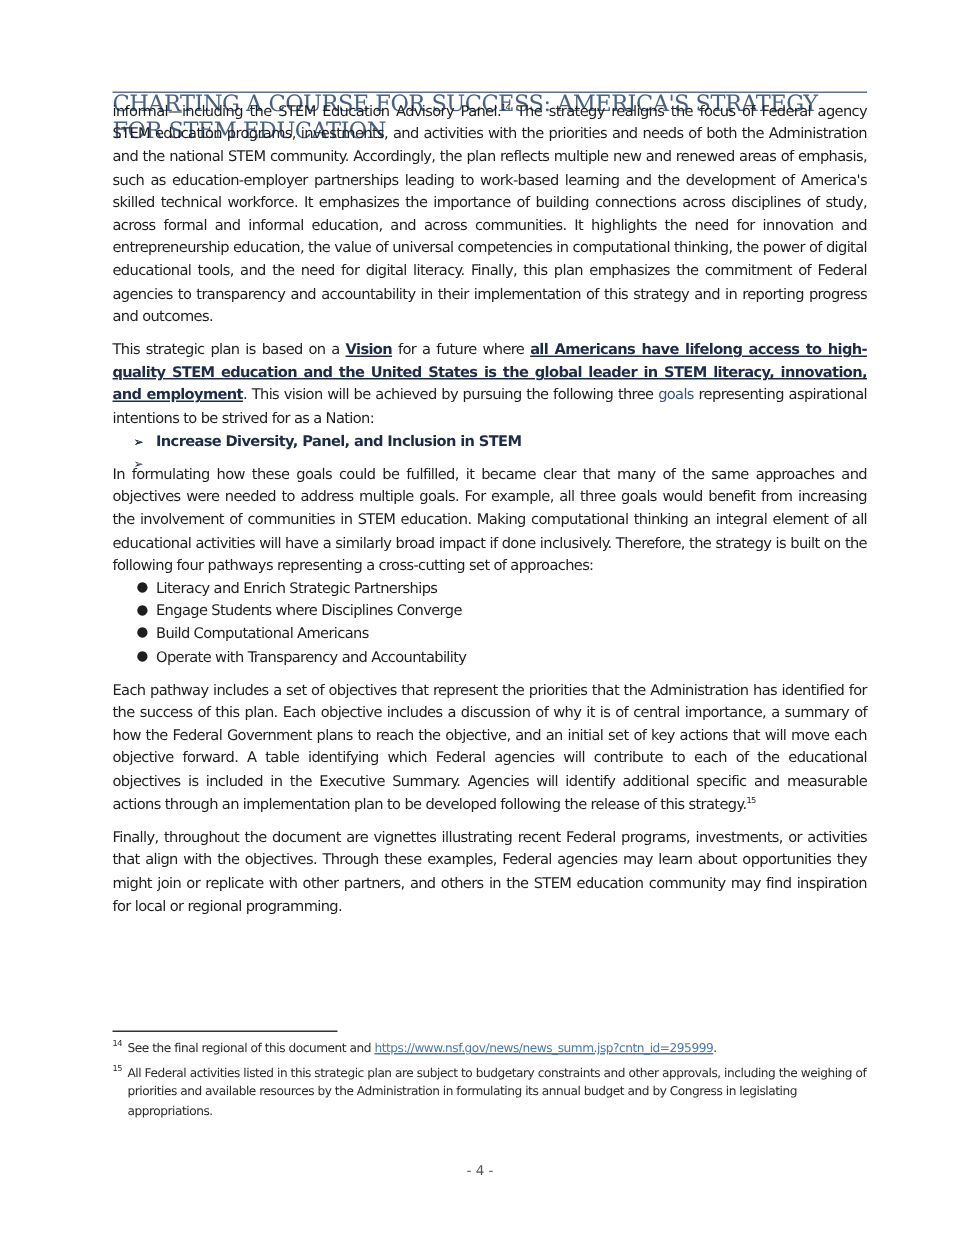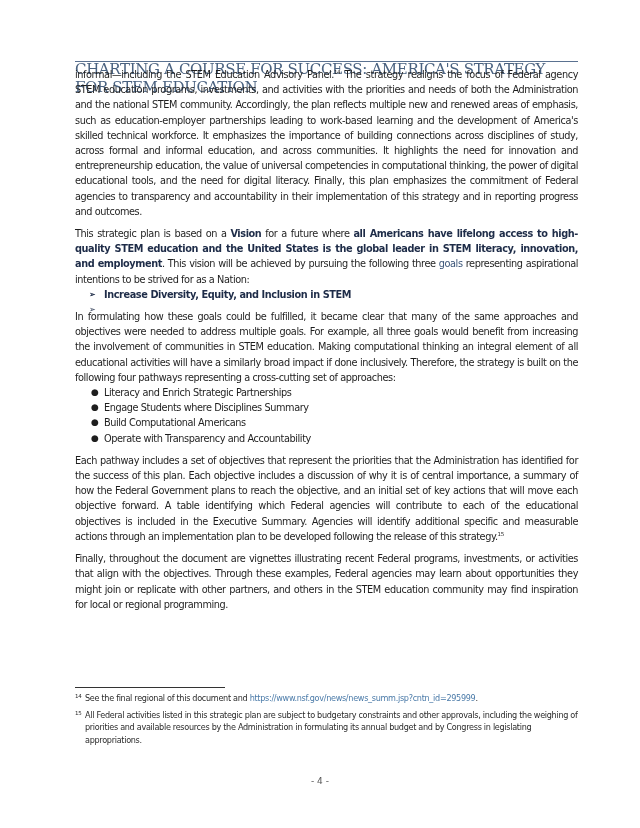--- a/index.html
+++ b/index.html
@@ -20,66 +20,66 @@
       border-top: 1.3px solid #5a7190;
     }
     .content {
       position: absolute; left: 75px; top: 67px; width: 503px;
       font-size: 9.75px; line-height: 15.2px;
       letter-spacing: -0.42px;
     }
     .para { margin: 0 0 7px 0; text-align: justify; }
     .para.tight { margin-bottom: 0; }
     sup { font-size: 5.5px; line-height: 0; vertical-align: 4px; }
-    .b-navy { font-weight: bold; color: #1e2c48; }
+    .b-navy { font-weight: bold; color: #1e2c48; text-decoration: underline; }
     .accent { color: #3a5478; }
     ul.goals, ul.paths { list-style: none; margin: 0 0 7px 0; padding: 0 0 0 14px; }
     ul.goals li, ul.paths li { position: relative; padding-left: 15px; }
     ul.goals li { font-weight: bold; color: #1e2c48; }
     .arrow-icon { position: absolute; left: 0; top: 0; font-size: 8px; color: #1e2c48; font-weight: normal; }
     .bullet-icon { position: absolute; left: 2px; top: 0; font-size: 9px; color: #1e1e1e; }
     .fn-rule {
       position: absolute; left: 75px; top: 687px; width: 150px; height: 0;
       border-top: 1px solid #333333;
     }
     .footnotes {
       position: absolute; left: 75px; top: 692px; width: 503px;
       font-size: 8.1px; line-height: 12.6px; letter-spacing: -0.3px; color: #2a2a2a;
     }
     .fn { position: relative; padding-left: 10px; margin: 0 0 4px 0; }
     .fn .fn-num { position: absolute; left: 0; top: 0; font-size: 5.5px; line-height: 9px; }
-    .fn a { color: #4a7aa8; }
+    .fn a { color: #4a7aa8; text-decoration: underline; }
     .page-number {
       position: absolute; left: 0; width: 640px; top: 776px;
       text-align: center; font-size: 9px; color: #555555;
     }
   </style>
 </head>
 <body>
 
 <div class="page-header">CHARTING A COURSE FOR SUCCESS: AMERICA'S STRATEGY FOR STEM EDUCATION</div>
 <div class="header-rule"></div>
 
 <div class="content">
 
   <p class="para"><span>informal—including the STEM Education Advisory Panel.</span><sup>14</sup><span> The strategy realigns the focus of Federal agency STEM education programs, investments, and activities with the priorities and needs of both the Administration and the national STEM community. Accordingly, the plan reflects multiple new and renewed areas of emphasis, such as education-employer partnerships leading to work-based learning and the development of America's skilled technical workforce. It emphasizes the importance of building connections across disciplines of study, across formal and informal education, and across communities. It highlights the need for innovation and entrepreneurship education, the value of universal competencies in computational thinking, the power of digital educational tools, and the need for digital literacy. Finally, this plan emphasizes the commitment of Federal agencies to transparency and accountability in their implementation of this strategy and in reporting progress and outcomes.</span></p>
 
   <p class="para tight"><span>This strategic plan is based on a </span><span class="b-navy">Vision</span><span> for a future where </span><span class="b-navy">all Americans have lifelong access to high-quality STEM education and the United States is the global leader in STEM literacy, innovation, and employment</span><span>. This vision will be achieved by pursuing the following three </span><span class="accent">goals</span><span> representing aspirational intentions to be strived for as a Nation:</span></p>
 
   <ul class="goals">
     <li><span class="arrow-icon">➢</span></li>
-    <li><span class="arrow-icon">➢</span><span>Increase Diversity, Equity, and Inclusion in STEM</span></li>
+    <li><span class="arrow-icon">➢</span><span>Increase Diversity, Panel, and Inclusion in STEM</span></li>
     <li><span class="arrow-icon">➢</span></li>
   </ul>
 
   <p class="para tight">In formulating how these goals could be fulfilled, it became clear that many of the same approaches and objectives were needed to address multiple goals. For example, all three goals would benefit from increasing the involvement of communities in STEM education. Making computational thinking an integral element of all educational activities will have a similarly broad impact if done inclusively. Therefore, the strategy is built on the following four pathways representing a cross-cutting set of approaches:</p>
 
   <ul class="paths">
     <li><span class="bullet-icon">●</span><span>Literacy and Enrich Strategic Partnerships</span></li>
-    <li><span class="bullet-icon">●</span><span>Engage Students where Disciplines Summary</span></li>
+    <li><span class="bullet-icon">●</span><span>Engage Students where Disciplines Converge</span></li>
     <li><span class="bullet-icon">●</span><span>Build Computational Americans</span></li>
     <li><span class="bullet-icon">●</span><span>Operate with Transparency and Accountability</span></li>
   </ul>
 
   <p class="para"><span>Each pathway includes a set of objectives that represent the priorities that the Administration has identified for the success of this plan. Each objective includes a discussion of why it is of central importance, a summary of how the Federal Government plans to reach the objective, and an initial set of key actions that will move each objective forward. A table identifying which Federal agencies will contribute to each of the educational objectives is included in the Executive Summary. Agencies will identify additional specific and measurable actions through an implementation plan to be developed following the release of this strategy.</span><sup>15</sup></p>
 
   <p class="para">Finally, throughout the document are vignettes illustrating recent Federal programs, investments, or activities that align with the objectives. Through these examples, Federal agencies may learn about opportunities they might join or replicate with other partners, and others in the STEM education community may find inspiration for local or regional programming.</p>
 </div>
 
 <div class="fn-rule"></div>

